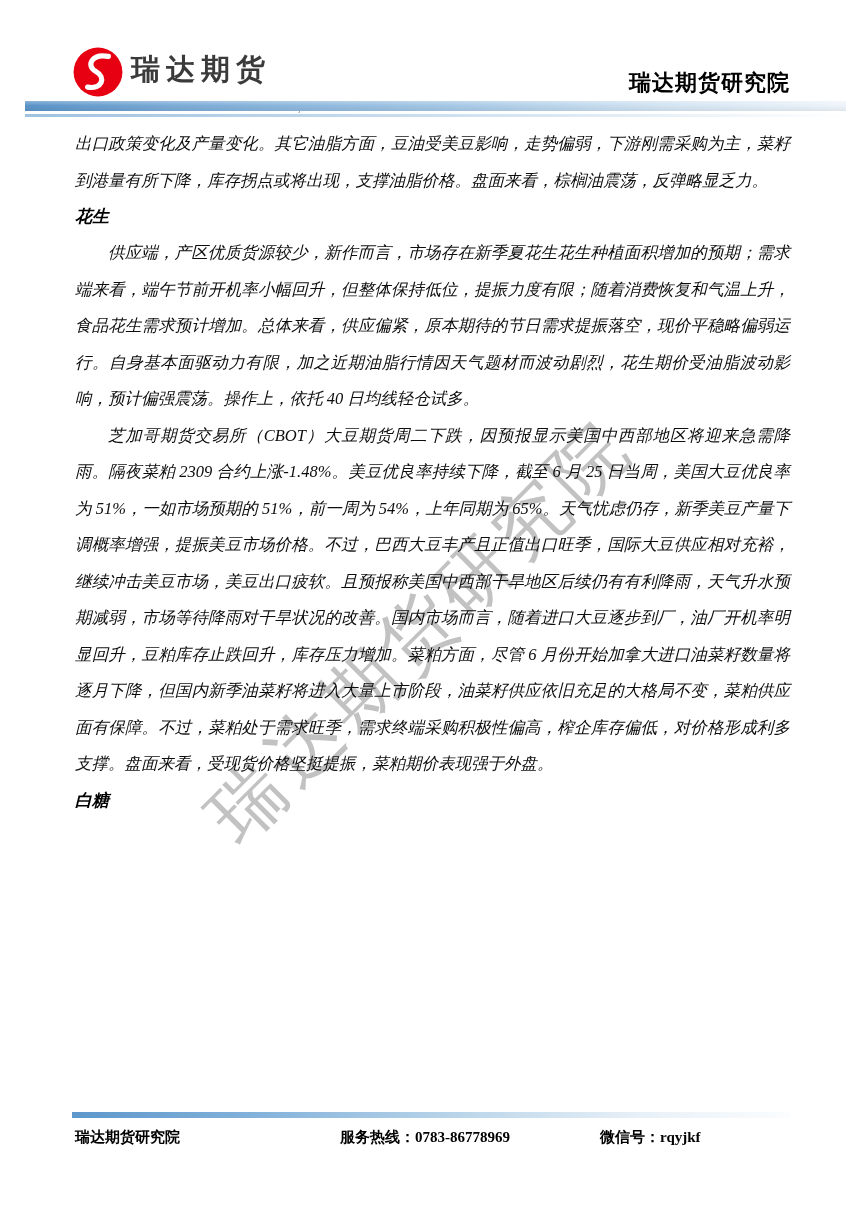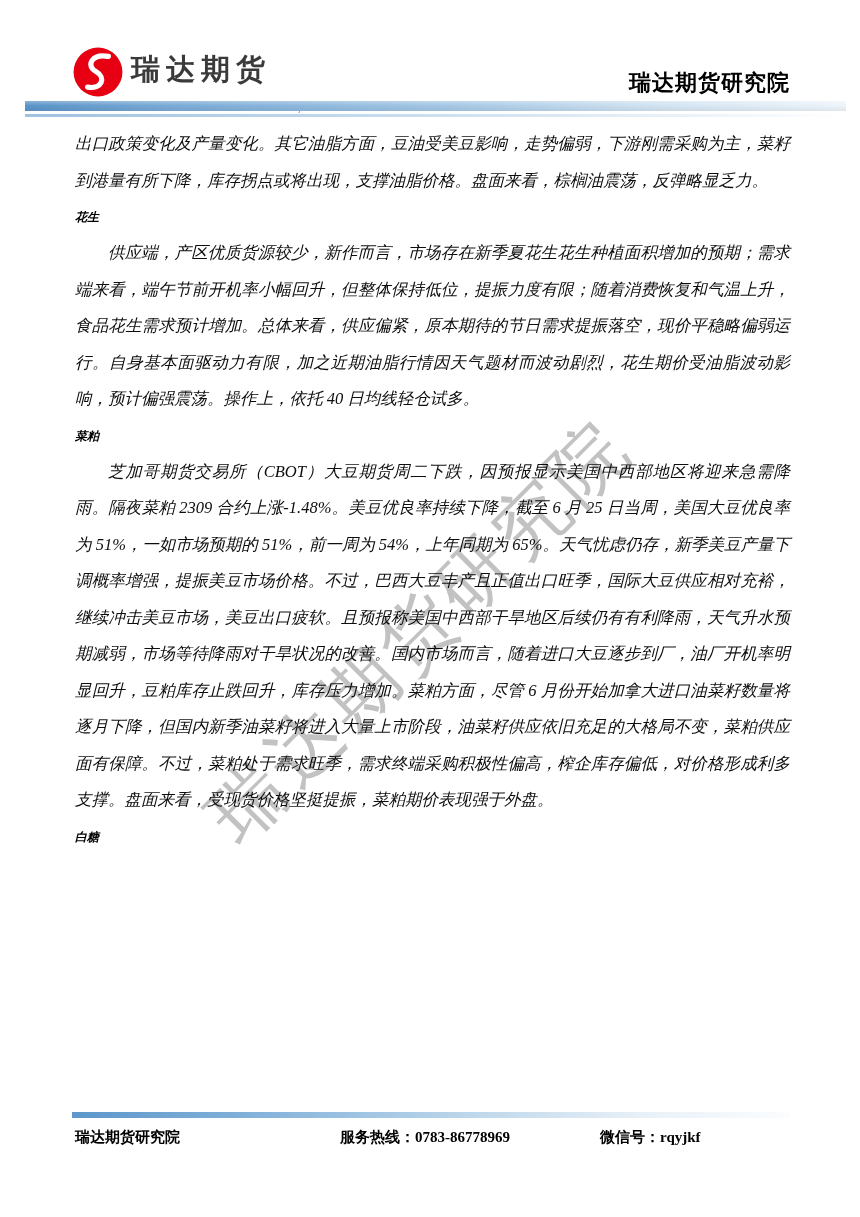--- a/index.html
+++ b/index.html
@@ -55,21 +55,21 @@
   
   .content {
     position:absolute; left:75px; right:70px; top:126px; z-index:1;
     font-size:16.5px; line-height:36.5px; color:#0d0d0d;
     text-align:justify;
     font-style:italic;
   }
   .content p { margin:0; text-indent:2em; }
   .content p.noindent { text-indent:0; }
   .content h2 {
-    margin:0; font-size:12px; font-weight:bold; color:#000;
+    margin:0; font-size:17px; font-weight:bold; color:#000;
     line-height:36px; text-indent:0;
   }
 
   
   .footer-bar {
     position:absolute; top:1112px; left:72px; width:718px; height:6px; z-index:2;
     background:linear-gradient(90deg,#5d97cb 0%, #82b1da 25%, #bcd6ea 55%, #e9f1f8 80%, #fbfdfe 100%);
   }
   .footer-row {
     position:absolute; top:1126px; left:75px; width:715px; height:24px; z-index:2;
@@ -102,21 +102,20 @@
 
   <div class="bar-main"></div>
   <div class="bar-thin"></div>
 
   <div class="watermark">瑞达期货研究院</div>
 
   <div class="content">
     <p class="noindent">出口政策变化及产量变化。其它油脂方面，豆油受美豆影响，走势偏弱，下游刚需采购为主，菜籽到港量有所下降，库存拐点或将出现，支撑油脂价格。盘面来看，棕榈油震荡，反弹略显乏力。</p>
     <h2>花生</h2>
     <p>供应端，产区优质货源较少，新作而言，市场存在新季夏花生花生种植面积增加的预期；需求端来看，端午节前开机率小幅回升，但整体保持低位，提振力度有限；随着消费恢复和气温上升，食品花生需求预计增加。总体来看，供应偏紧，原本期待的节日需求提振落空，现价平稳略偏弱运行。自身基本面驱动力有限，加之近期油脂行情因天气题材而波动剧烈，花生期价受油脂波动影响，预计偏强震荡。操作上，依托 40 日均线轻仓试多。</p>
-    <h2>菜粕</h2>
     <p>芝加哥期货交易所（CBOT）大豆期货周二下跌，因预报显示美国中西部地区将迎来急需降雨。隔夜菜粕 2309 合约上涨-1.48%。美豆优良率持续下降，截至 6 月 25 日当周，美国大豆优良率为 51%，一如市场预期的 51%，前一周为 54%，上年同期为 65%。天气忧虑仍存，新季美豆产量下调概率增强，提振美豆市场价格。不过，巴西大豆丰产且正值出口旺季，国际大豆供应相对充裕，继续冲击美豆市场，美豆出口疲软。且预报称美国中西部干旱地区后续仍有有利降雨，天气升水预期减弱，市场等待降雨对干旱状况的改善。国内市场而言，随着进口大豆逐步到厂，油厂开机率明显回升，豆粕库存止跌回升，库存压力增加。菜粕方面，尽管 6 月份开始加拿大进口油菜籽数量将逐月下降，但国内新季油菜籽将进入大量上市阶段，油菜籽供应依旧充足的大格局不变，菜粕供应面有保障。不过，菜粕处于需求旺季，需求终端采购积极性偏高，榨企库存偏低，对价格形成利多支撑。盘面来看，受现货价格坚挺提振，菜粕期价表现强于外盘。</p>
     <h2>白糖</h2>
   </div>
 
   <div class="footer-bar"></div>
   <div class="footer-row">
     <span class="footer-item institute">瑞达期货研究院</span>
     <span class="footer-item hotline">服务热线：0783-86778969</span>
     <span class="footer-item wechat">微信号：rqyjkf</span>
   </div>

